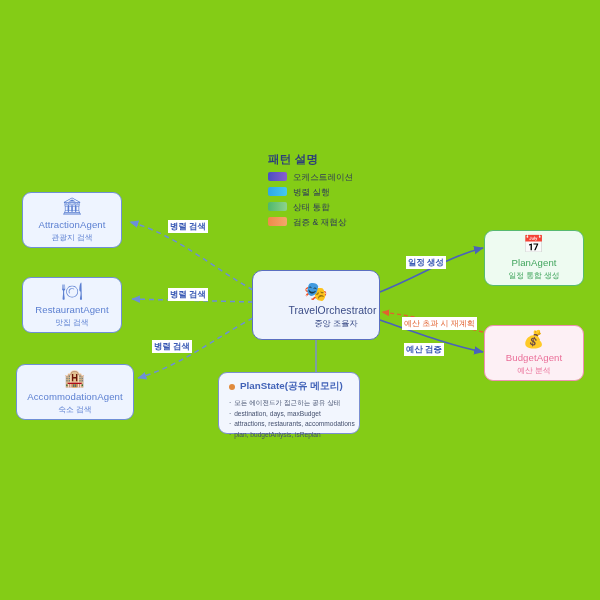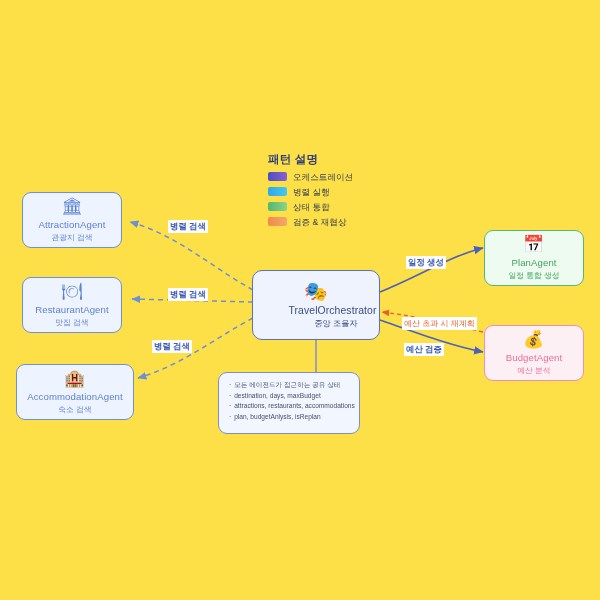--- a/index.html
+++ b/index.html
@@ -10,21 +10,21 @@
   body {
     width: 600px;
     height: 600px;
     font-family: "Liberation Sans", "DejaVu Sans", sans-serif;
     overflow: hidden;
   }
   #canvas {
     position: relative;
     width: 600px;
     height: 600px;
-    background: #fde047;
+    background: #84cc16;
     text-decoration: underline;
   }
   #edges {
     position: absolute;
     left: 0; top: 0;
     width: 600px; height: 600px;
     pointer-events: none;
   }
 
   
@@ -268,20 +268,24 @@
     <span class="subtitle">일정 통합 생성</span>
   </div>
 
   <div class="node pink" style="left:484px; top:325px; width:100px; height:56px;">
     <span class="icon" style="font-size:17px;">💰</span>
     <span class="title">BudgetAgent</span>
     <span class="subtitle">예산 분석</span>
   </div>
 
   <div class="planstate" style="left:218px; top:372px; width:142px; height:62px;">
+    <div class="ps-head">
+      <span class="ps-dot"></span>
+      <span class="ps-title">PlanState(공유 메모리)</span>
+    </div>
     <div class="ps-line">모든 에이전트가 접근하는 공유 상태</div>
     <div class="ps-line">destination, days, maxBudget</div>
     <div class="ps-line">attractions, restaurants, accommodations</div>
     <div class="ps-line">plan, budgetAnlysis, isReplan</div>
   </div>
 
   <div class="edge-label blue" style="left:168px; top:220px;">병렬 검색</div>
 
   <div class="edge-label blue" style="left:168px; top:288px;">병렬 검색</div>
 

